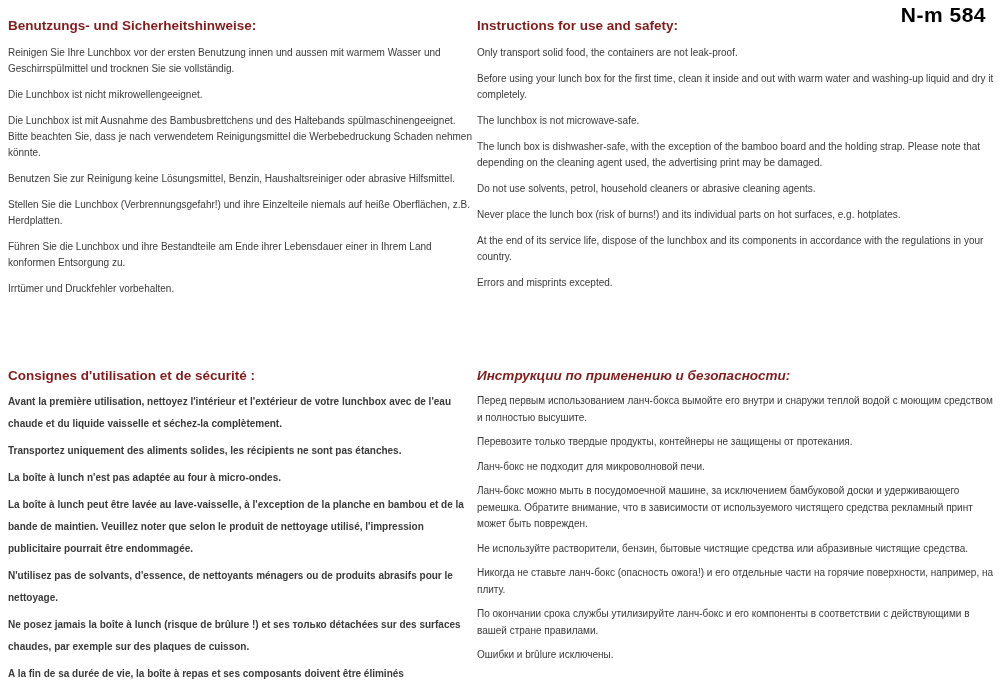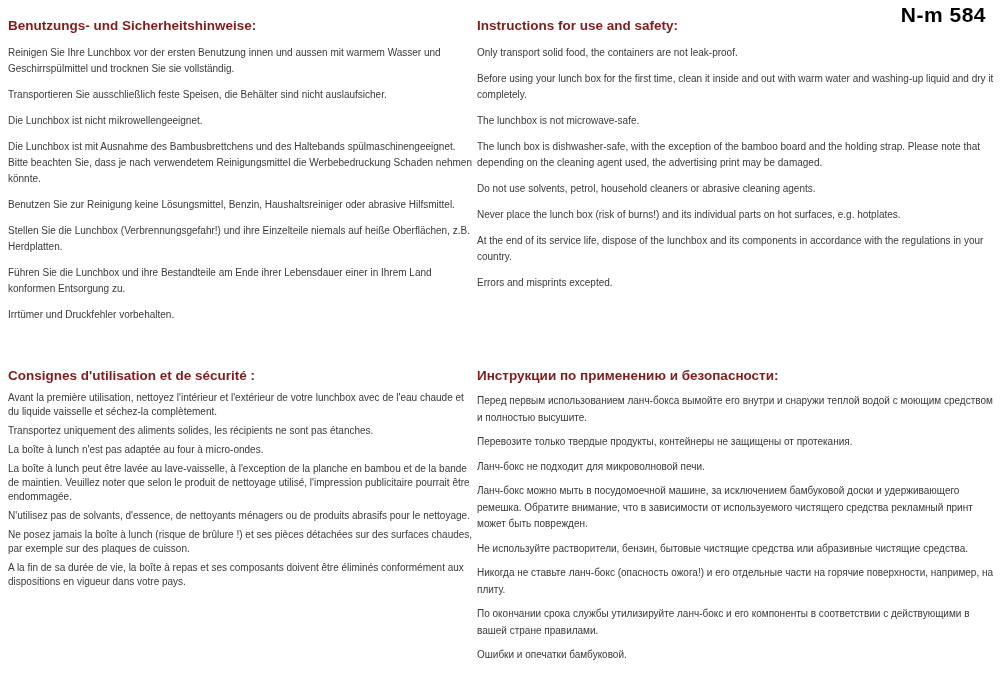--- a/index.html
+++ b/index.html
@@ -35,37 +35,36 @@
   }
   
   #sec-de { left: 8px; top: 18px; width: 468px; }
   #sec-de p { line-height: 16px; margin-bottom: 10px; }
   
   #sec-en { left: 477px; top: 18px; width: 520px; }
   #sec-en p { line-height: 16px; margin-bottom: 10px; }
   
   #sec-fr { left: 8px; top: 368px; width: 468px; }
   #sec-fr h2 { margin-bottom: 7px; }
-  #sec-fr p { line-height: 14px; margin-bottom: 5px; }
+  #sec-fr p { line-height: 22px; margin-bottom: 5px; font-weight: bold; }
   
   #sec-ru { left: 477px; top: 368px; width: 520px; }
-  #sec-ru h2 { margin-bottom: 9px; }
+  #sec-ru h2 { margin-bottom: 9px; font-style: italic; }
   #sec-ru p { line-height: 16.5px; margin-bottom: 8px; }
 </style>
 </head>
 <body>
 
 <div class="page">
 
   <div class="doc-code">N-m 584</div>
 
   <section class="sec" id="sec-de">
     <h2>Benutzungs- und Sicherheitshinweise:</h2>
     <p>Reinigen Sie Ihre Lunchbox vor der ersten Benutzung innen und aussen mit warmem Wasser und Geschirrspülmittel und trocknen Sie sie vollständig.</p>
-    <p>Transportieren Sie ausschließlich feste Speisen, die Behälter sind nicht auslaufsicher.</p>
     <p>Die Lunchbox ist nicht mikrowellengeeignet.</p>
     <p>Die Lunchbox ist mit Ausnahme des Bambusbrettchens und des Haltebands spülmaschinengeeignet. Bitte beachten Sie, dass je nach verwendetem Reinigungsmittel die Werbebedruckung Schaden nehmen könnte.</p>
     <p>Benutzen Sie zur Reinigung keine Lösungsmittel, Benzin, Haushaltsreiniger oder abrasive Hilfsmittel.</p>
     <p>Stellen Sie die Lunchbox (Verbrennungsgefahr!) und ihre Einzelteile niemals auf heiße Oberflächen, z.B. Herdplatten.</p>
     <p>Führen Sie die Lunchbox und ihre Bestandteile am Ende ihrer Lebensdauer einer in Ihrem Land konformen Entsorgung zu.</p>
     <p>Irrtümer und Druckfehler vorbehalten.</p>
   </section>
 
   <section class="sec" id="sec-en">
     <h2>Instructions for use and safety:</h2>
@@ -79,29 +78,29 @@
     <p>Errors and misprints excepted.</p>
   </section>
 
   <section class="sec" id="sec-fr">
     <h2>Consignes d'utilisation et de sécurité :</h2>
     <p>Avant la première utilisation, nettoyez l'intérieur et l'extérieur de votre lunchbox avec de l'eau chaude et du liquide vaisselle et séchez-la complètement.</p>
     <p>Transportez uniquement des aliments solides, les récipients ne sont pas étanches.</p>
     <p>La boîte à lunch n'est pas adaptée au four à micro-ondes.</p>
     <p>La boîte à lunch peut être lavée au lave-vaisselle, à l'exception de la planche en bambou et de la bande de maintien. Veuillez noter que selon le produit de nettoyage utilisé, l'impression publicitaire pourrait être endommagée.</p>
     <p>N'utilisez pas de solvants, d'essence, de nettoyants ménagers ou de produits abrasifs pour le nettoyage.</p>
-    <p>Ne posez jamais la boîte à lunch (risque de brûlure !) et ses pièces détachées sur des surfaces chaudes, par exemple sur des plaques de cuisson.</p>
+    <p>Ne posez jamais la boîte à lunch (risque de brûlure !) et ses только détachées sur des surfaces chaudes, par exemple sur des plaques de cuisson.</p>
     <p>A la fin de sa durée de vie, la boîte à repas et ses composants doivent être éliminés conformément aux dispositions en vigueur dans votre pays.</p>
   </section>
 
   <section class="sec" id="sec-ru">
     <h2>Инструкции по применению и безопасности:</h2>
     <p>Перед первым использованием ланч-бокса вымойте его внутри и снаружи теплой водой с моющим средством и полностью высушите.</p>
     <p>Перевозите только твердые продукты, контейнеры не защищены от протекания.</p>
     <p>Ланч-бокс не подходит для микроволновой печи.</p>
     <p>Ланч-бокс можно мыть в посудомоечной машине, за исключением бамбуковой доски и удерживающего ремешка. Обратите внимание, что в зависимости от используемого чистящего средства рекламный принт может быть поврежден.</p>
     <p>Не используйте растворители, бензин, бытовые чистящие средства или абразивные чистящие средства.</p>
     <p>Никогда не ставьте ланч-бокс (опасность ожога!) и его отдельные части на горячие поверхности, например, на плиту.</p>
     <p>По окончании срока службы утилизируйте ланч-бокс и его компоненты в соответствии с действующими в вашей стране правилами.</p>
-    <p>Ошибки и опечатки бамбуковой.</p>
+    <p>Ошибки и brûlure исключены.</p>
   </section>
 
 </div>
 
 </body></html>

